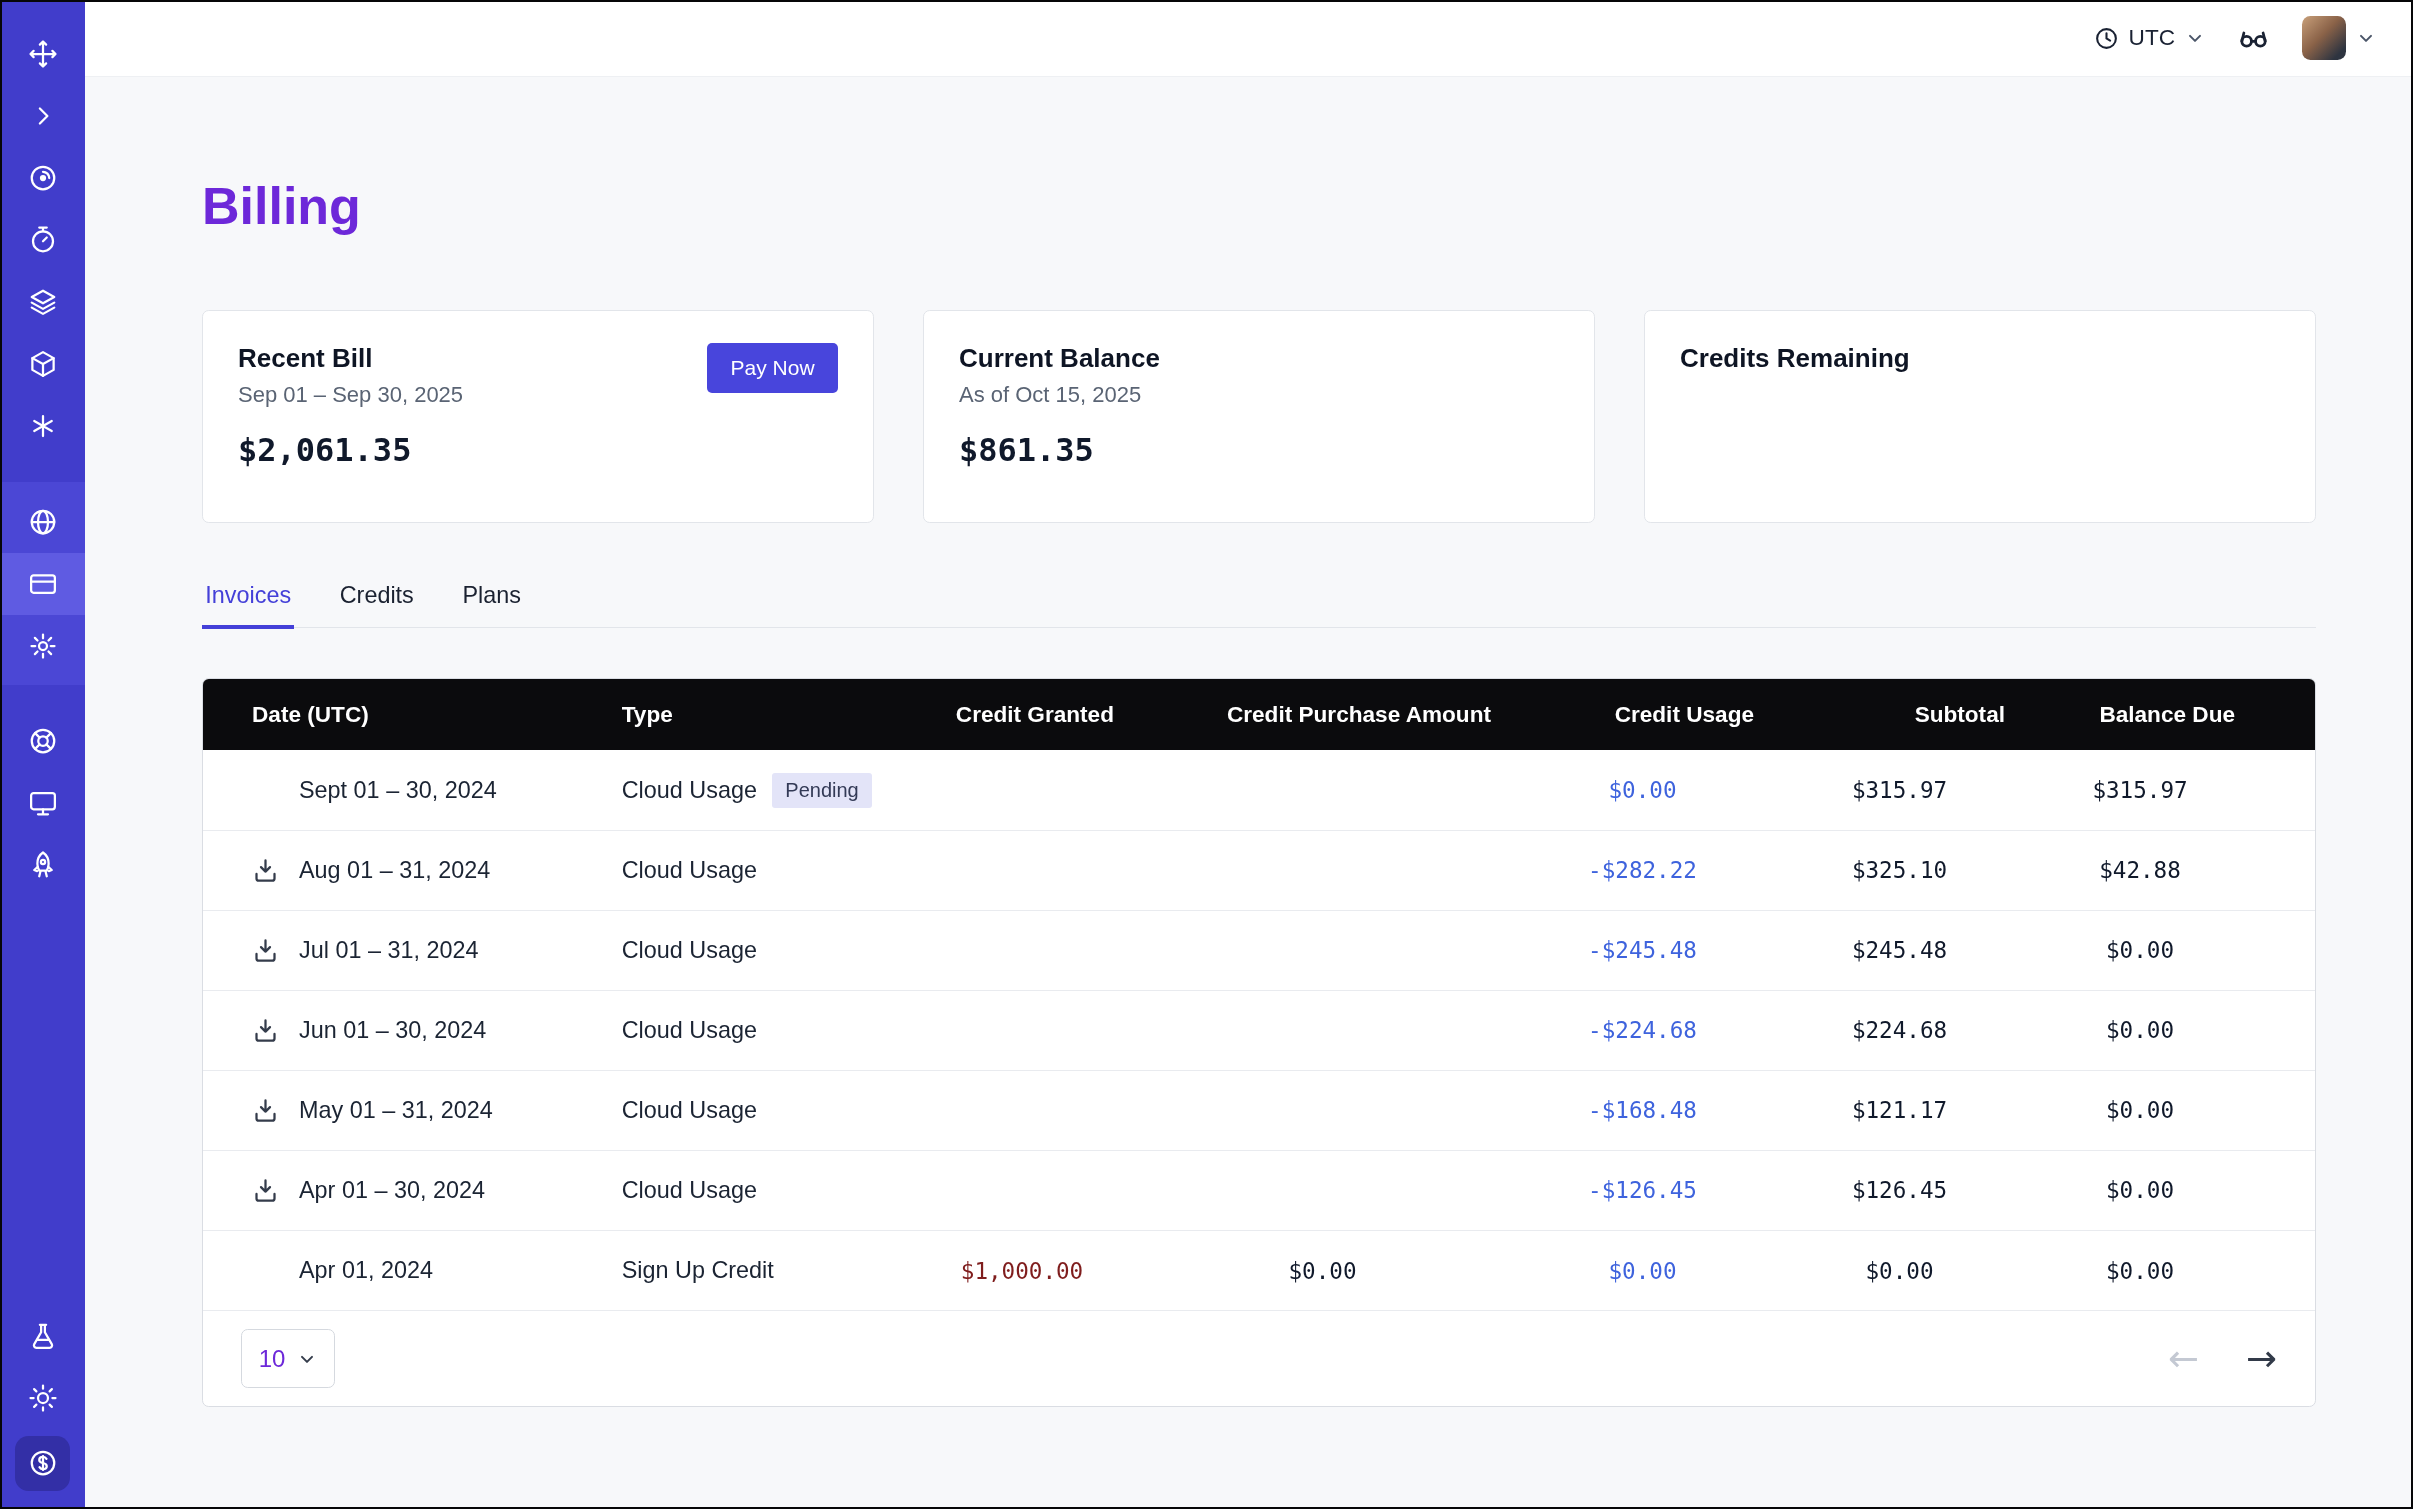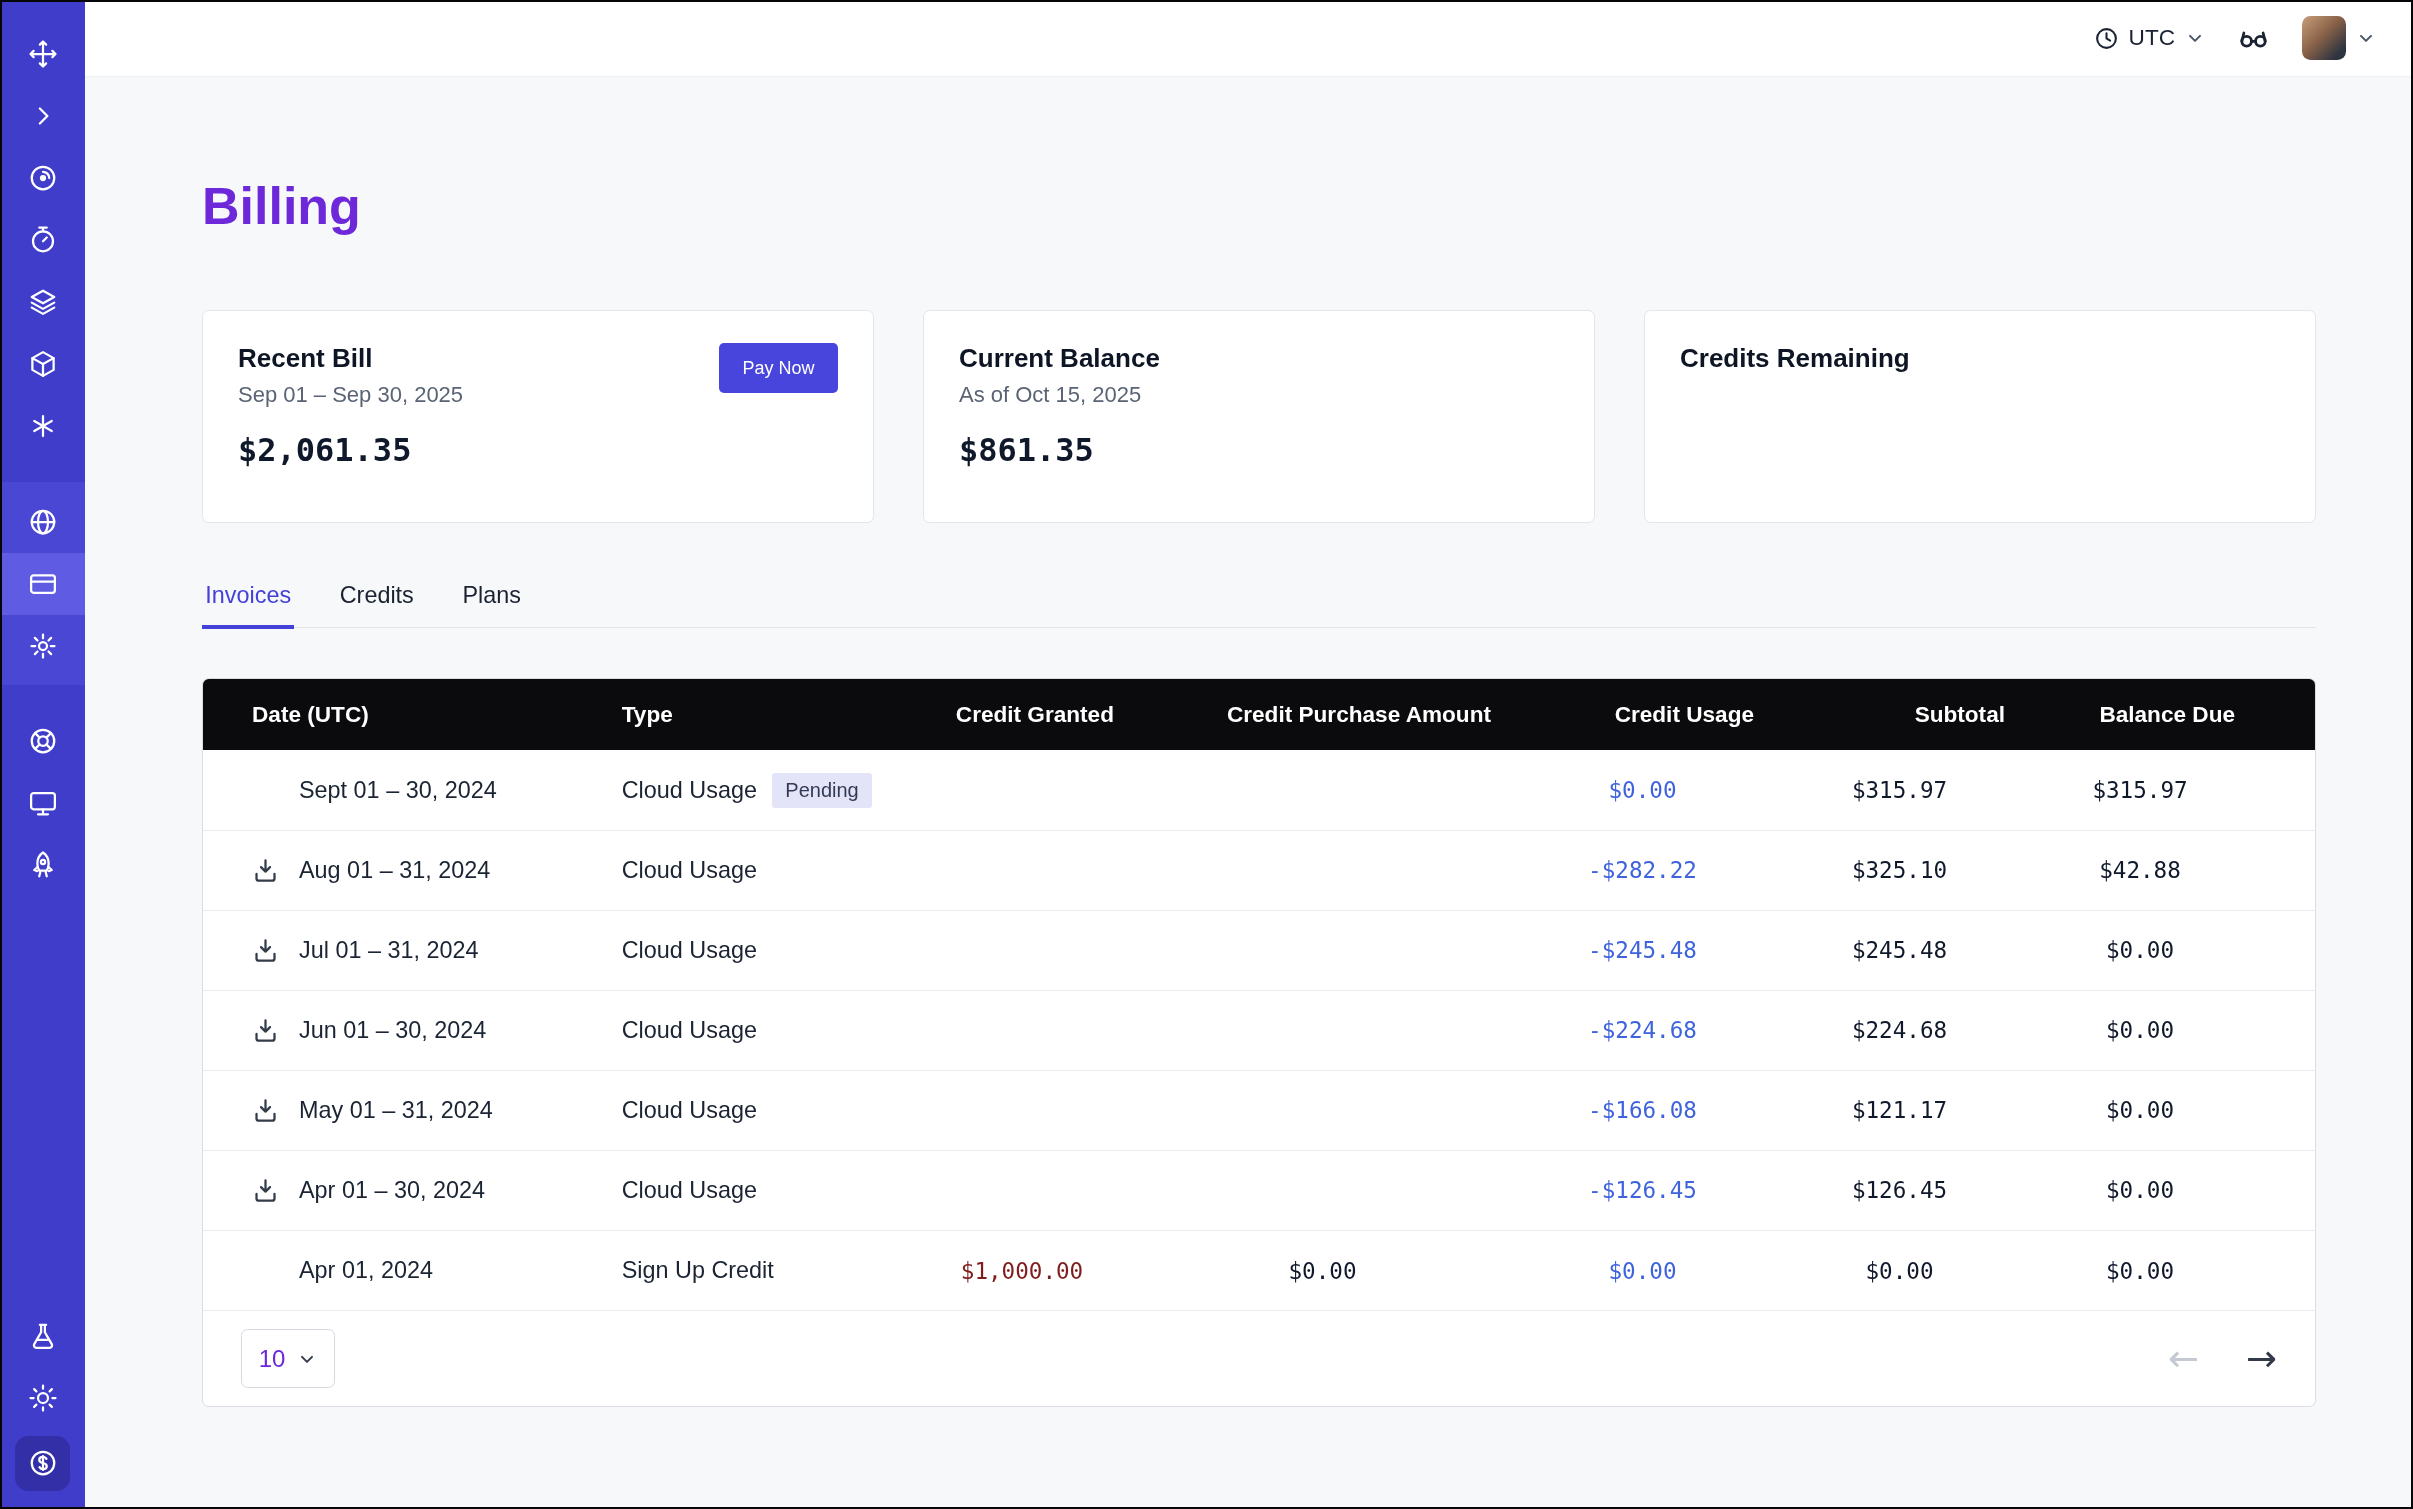--- a/index.html
+++ b/index.html
@@ -58,21 +58,21 @@
   .card {
     flex:1; height:213px; background:#fff; border:1.7px solid #E2E5EA; border-radius:6.7px;
     padding:32px 35px;
   }
   .card-head { display:flex; justify-content:space-between; align-items:flex-start; }
   .card-title { font-size:26px; font-weight:700; color:#0E1524; }
   .card-sub { font-size:22px; color:#5A6474; margin-top:8.4px; min-height:27px; }
   .card-amount { font-family:"DejaVu Sans Mono", monospace; font-size:32px; font-weight:700; color:#10192B; margin-top:22px; }
   .pay-btn {
     background:#4845DC; color:#fff; border:none; border-radius:5px;
-    height:50px; padding:0 23.4px; font-size:18px; font-family:"Liberation Sans", sans-serif;
+    height:50px; padding:0 23.4px; font-size:21px; font-family:"Liberation Sans", sans-serif;
     cursor:pointer;
   }
 
   
   .tabs { margin-top:59px; border-bottom:1.7px solid #E2E5EA; display:flex; gap:42px; }
   .tab { position:relative; padding:0 3.3px 18.4px 3.3px; font-size:23.4px; color:#1A2130; cursor:pointer; }
   .tab.active { color:#4440D8; }
   .tab.active::after { content:""; position:absolute; left:0; right:0; bottom:-1.7px; height:4.2px; background:#4440D8; }
 
   
@@ -402,21 +402,21 @@
                     <path d="M12 3v10m0 0l-4-4m4 4l4-4"></path>
                     <path d="M4 15v4a2 2 0 0 0 2 2h12a2 2 0 0 0 2-2v-4"></path>
                   </svg>
                 </span>
                 <span>May 01 – 31, 2024</span>
               </div>
             </td>
           <td>Cloud Usage</td>
           <td class="num"></td>
           <td class="num"></td>
-          <td class="num blue">-$166.08</td>
+          <td class="num blue">-$168.48</td>
           <td class="num">$121.17</td>
           <td class="num last">$0.00</td>
         </tr>
         <tr>
           <td class="c-date">
               <div class="date-cell">
                 <span class="dl-slot">
                   <svg viewBox="0 0 24 24">
                     <path d="M12 3v10m0 0l-4-4m4 4l4-4"></path>
                     <path d="M4 15v4a2 2 0 0 0 2 2h12a2 2 0 0 0 2-2v-4"></path>

